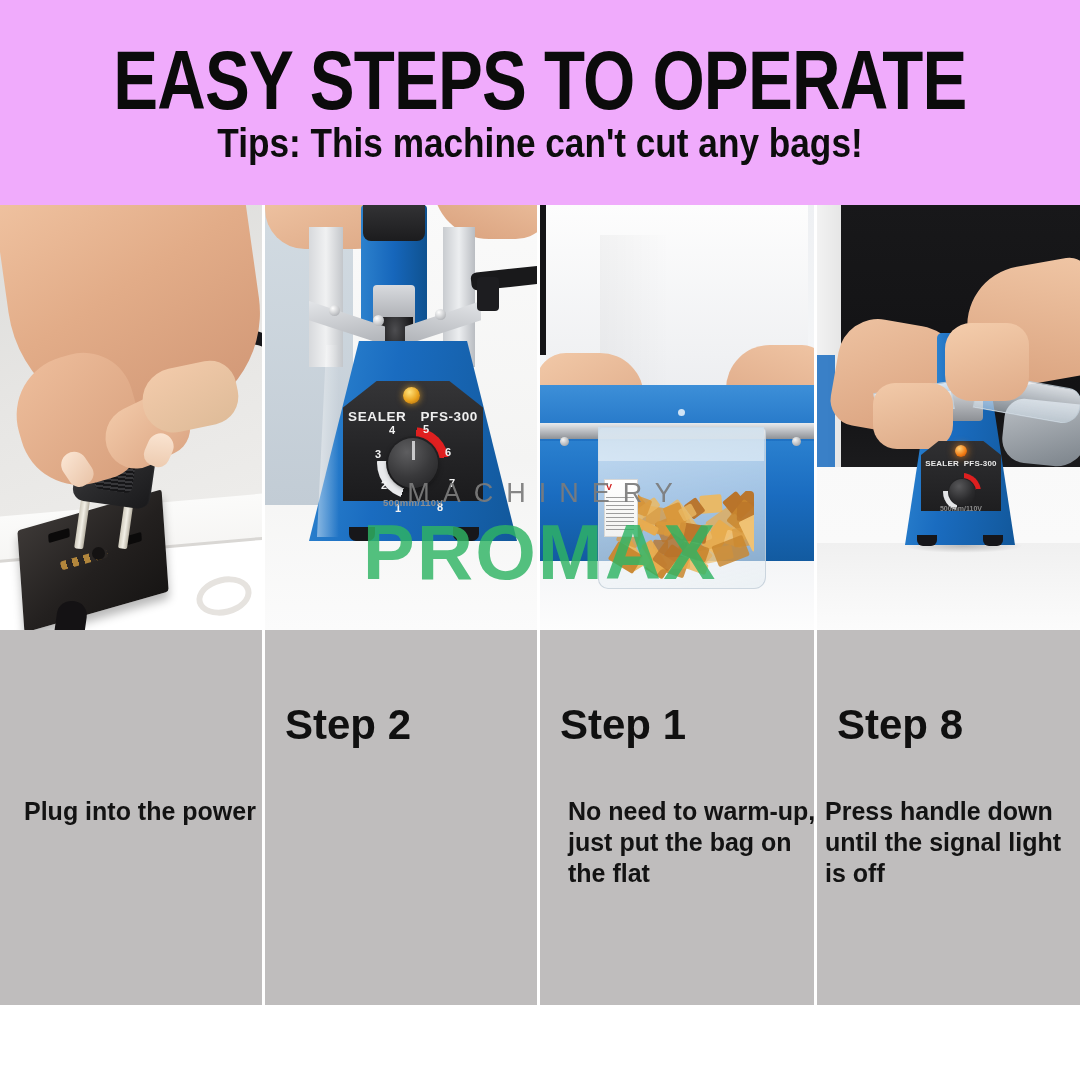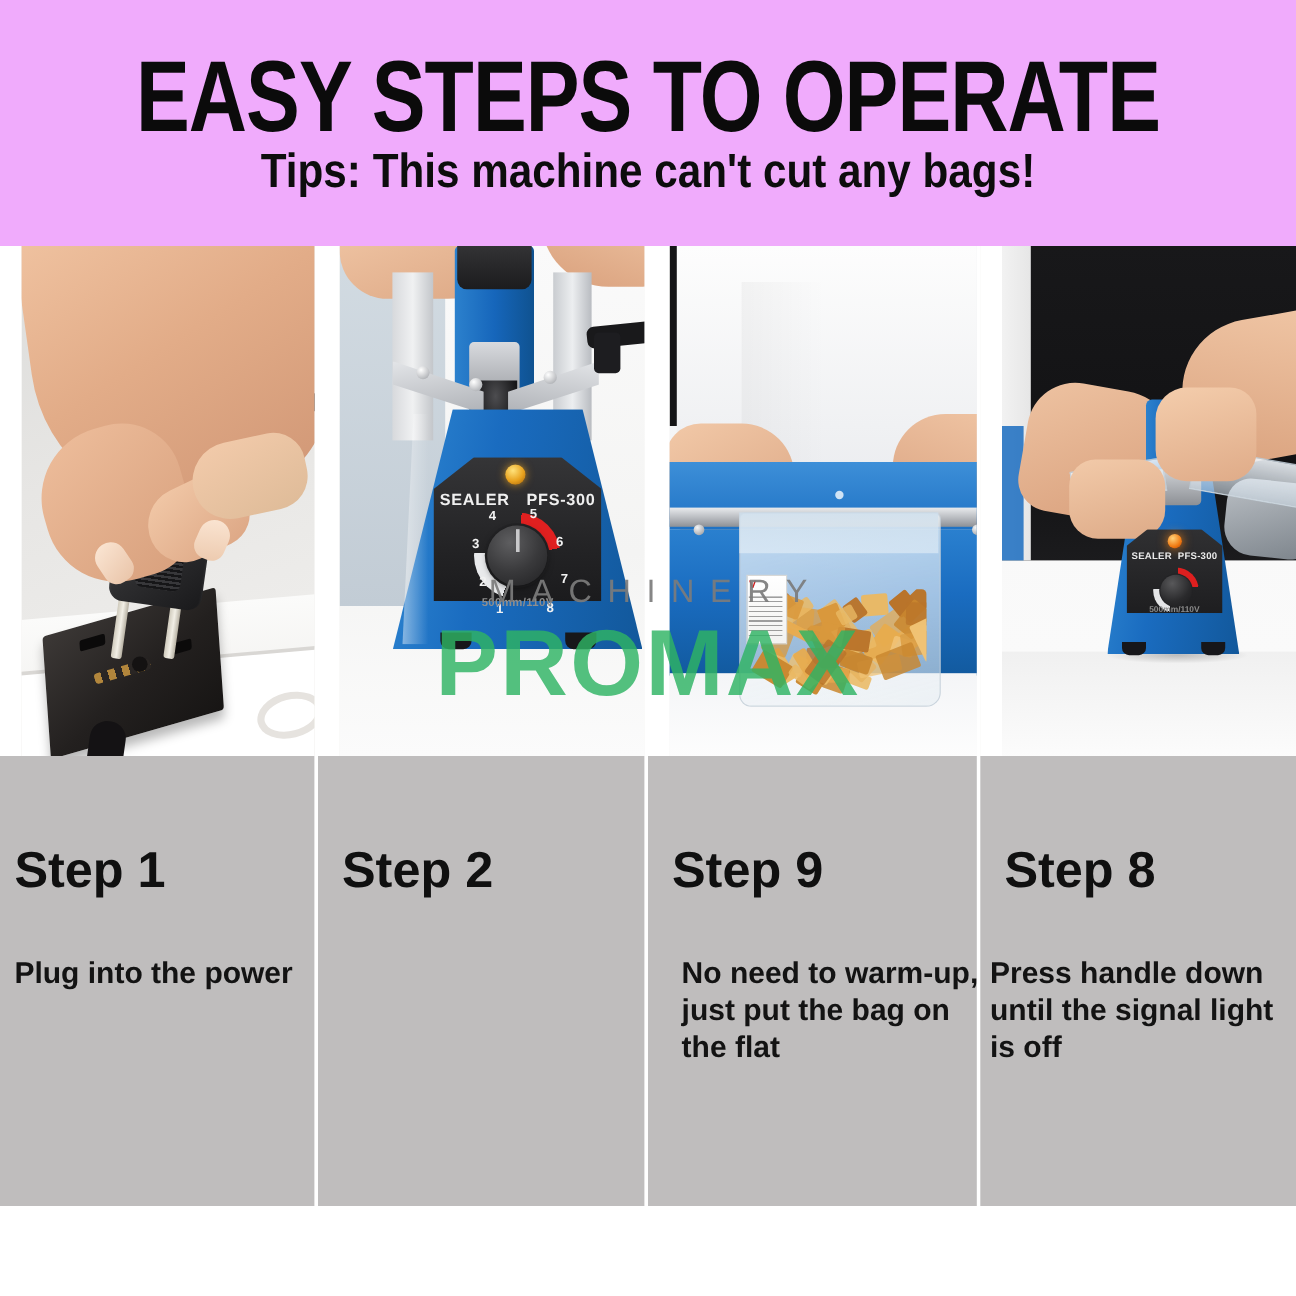--- a/index.html
+++ b/index.html
@@ -50,21 +50,20 @@
     display: flex;
     background: #ffffff;
   }
   .photo-cell {
     position: relative;
     height: 518px;
     overflow: hidden;
     background: #f3f2f0;
     border-right: 3px solid #ffffff;
     box-sizing: border-box;
-    margin-left: 18px;
   }
   .photo-cell:last-child { border-right: none; }
   .pc1 { width: 265px; }
   .pc2 { width: 275px; }
   .pc3 { width: 277px; }
   .pc4 { width: 263px; }
 
   .layer { position: absolute; }
 
   
@@ -364,21 +363,21 @@
     position: absolute; top: 72px;
     font-size: 42px; font-weight: bold; color: #101010;
     line-height: 46px; white-space: nowrap;
   }
   .step-desc {
     position: absolute; top: 166px;
     font-size: 25px; font-weight: bold; color: #131313;
     line-height: 31px;
   }
   .sc1 .step-title { left: 12px; }
-  .sc1 .step-desc  { left: 12px; width: 248px; }
+  .sc1 .step-desc  { left: 24px; width: 248px; }
   .sc2 .step-title { left: 20px; }
   .sc2 .step-desc  { left: 20px; width: 246px; }
   .sc3 .step-title { left: 20px; }
   .sc3 .step-desc  { left: 28px; width: 250px; }
   .sc4 .step-title { left: 20px; }
   .sc4 .step-desc  { left: 8px; width: 238px; }
 </style>
 </head>
 <body>
 
@@ -563,27 +562,26 @@
   </div>
 </div>
 
 <div id="watermark">
   <div id="wm-sub">MACHINERY</div>
   <div id="wm-main">PROMAX</div>
 </div>
 
 <div id="steps-band">
   <div class="step-cell sc1">
-    <div class="step-title">Step 1</div>
     <div class="step-desc">Plug into the power</div>
   </div>
   <div class="step-cell sc2">
     <div class="step-title">Step 2</div>
   </div>
   <div class="step-cell sc3">
-    <div class="step-title">Step 9</div>
+    <div class="step-title">Step 1</div>
     <div class="step-desc">No need to warm-up, just put the bag on the flat</div>
   </div>
   <div class="step-cell sc4">
     <div class="step-title">Step 8</div>
     <div class="step-desc">Press handle down until the signal light is off</div>
   </div>
 </div>
 
 </body></html>

